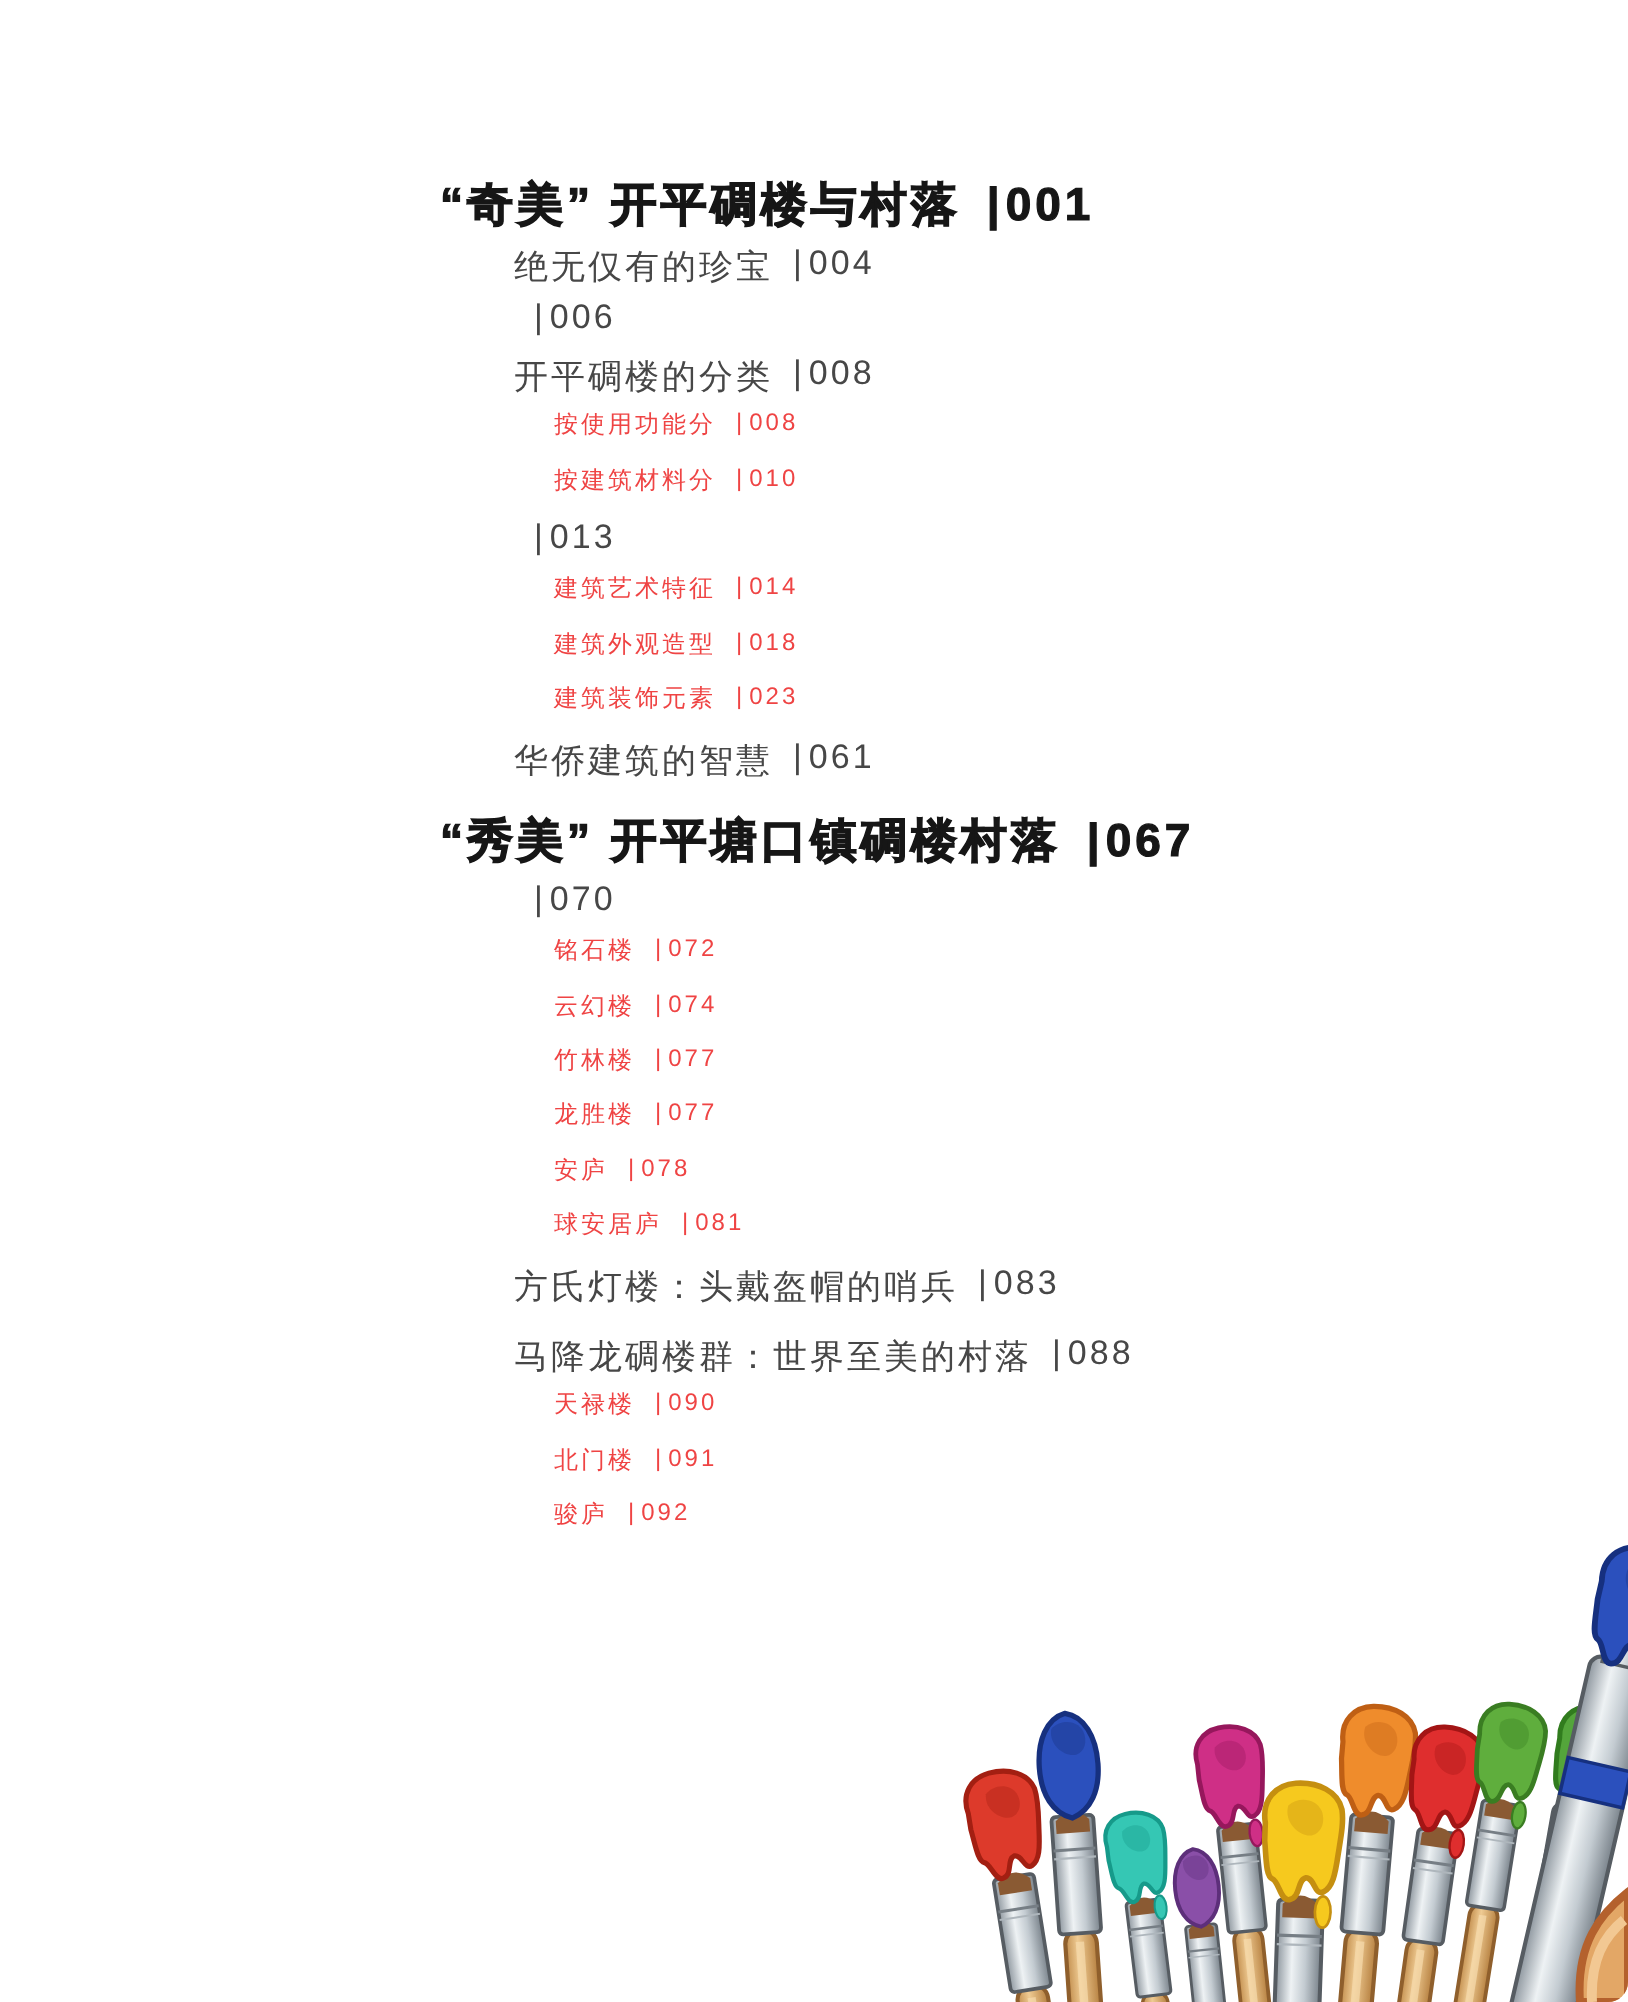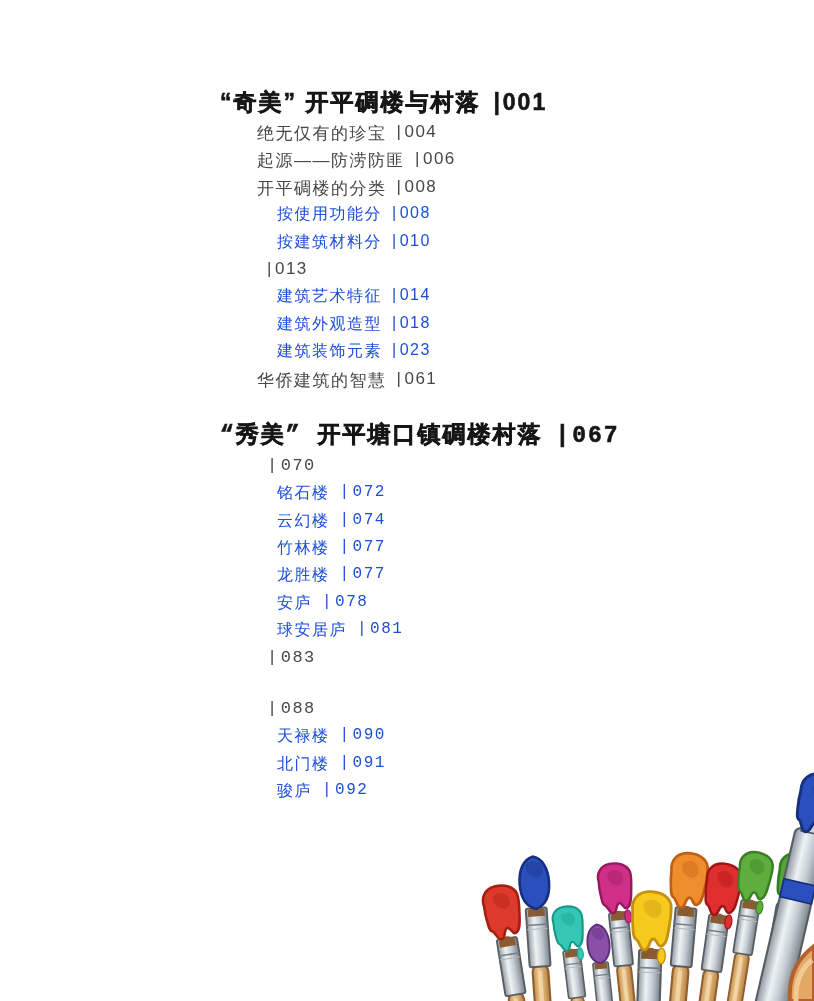--- a/index.html
+++ b/index.html
@@ -2,67 +2,67 @@
 <html><head>
 <meta charset="utf-8">
 <style>
   html,body{margin:0;padding:0;background:#ffffff;}
   .page{
     position:relative;
     width:814px;height:1001px;
     background:#ffffff;
     overflow:hidden;
     font-family:"Liberation Sans","DejaVu Sans",sans-serif;
+    border-radius:10px;
   }
   .toc{
     position:absolute;
     left:220px;top:86px;
     width:470px;
   }
-  .toc-section + .toc-section{margin-top:24px;font-family:Liberation Mono, monospace;}
+  .toc-section + .toc-section{margin-top:8px;}
   .section-heading{
     height:32px;line-height:32px;
     font-size:23px;
     font-weight:900;
     color:#161616;
     letter-spacing:2px;
     -webkit-text-stroke:0.6px #161616;
     white-space:nowrap;
     margin-bottom:4px;
   }
   .heading-sep{margin-left:13px;margin-right:1px;}
   .toc-item{
     height:27.4px;
     display:flex;align-items:flex-start;
     white-space:nowrap;
     letter-spacing:1.5px;
   }
   .lvl1{margin-left:37px;font-size:17px;color:#474747;}
-  .lvl2{margin-left:57px;font-size:16px;color:#1d4ed8;}
+  .lvl2{margin-left:57px;font-size:12px;color:#ef4444;}
   .item-sep{margin-left:10px;margin-right:2px;}
   .illustration{
     position:absolute;left:0;top:0;
     width:814px;height:1001px;
     pointer-events:none;
   }
 </style>
 </head>
 <body>
 
 <div class="page">
   <div class="toc">
       <div class="toc-section">
         <div class="section-heading"><span>“奇美” 开平碉楼与村落</span><span class="heading-sep">|</span><span class="heading-page">001</span></div>
         <div class="toc-item lvl1">
           <span>绝无仅有的珍宝</span>
           <span class="item-sep">|</span>
           <span>004</span>
         </div>
         <div class="toc-item lvl1">
-          <span>起源——防涝防匪</span>
           <span class="item-sep">|</span>
           <span>006</span>
         </div>
         <div class="toc-item lvl1">
           <span>开平碉楼的分类</span>
           <span class="item-sep">|</span>
           <span>008</span>
         </div>
         <div class="toc-item lvl2">
           <span>按使用功能分</span>
@@ -129,26 +129,28 @@
           <span>安庐</span>
           <span class="item-sep">|</span>
           <span>078</span>
         </div>
         <div class="toc-item lvl2">
           <span>球安居庐</span>
           <span class="item-sep">|</span>
           <span>081</span>
         </div>
         <div class="toc-item lvl1">
+          <span>方氏灯楼：头戴盔帽的哨兵</span>
           <span class="item-sep">|</span>
           <span>083</span>
         </div>
       </div>
       <div class="toc-section">
         <div class="toc-item lvl1">
+          <span>马降龙碉楼群：世界至美的村落</span>
           <span class="item-sep">|</span>
           <span>088</span>
         </div>
         <div class="toc-item lvl2">
           <span>天禄楼</span>
           <span class="item-sep">|</span>
           <span>090</span>
         </div>
         <div class="toc-item lvl2">
           <span>北门楼</span>

